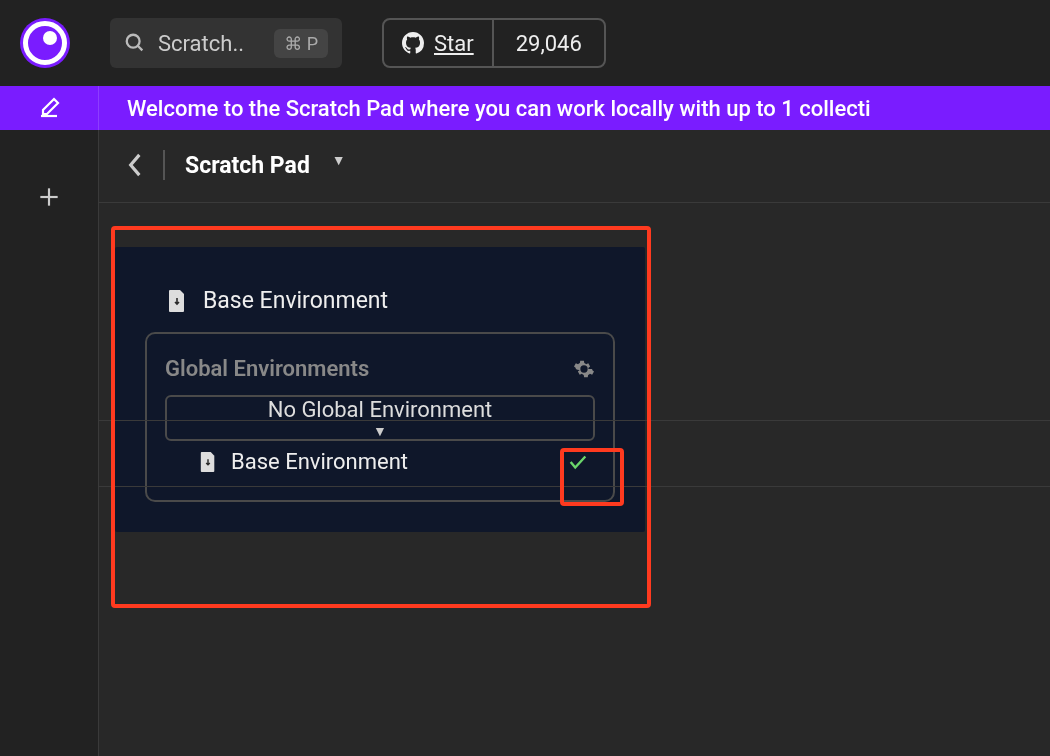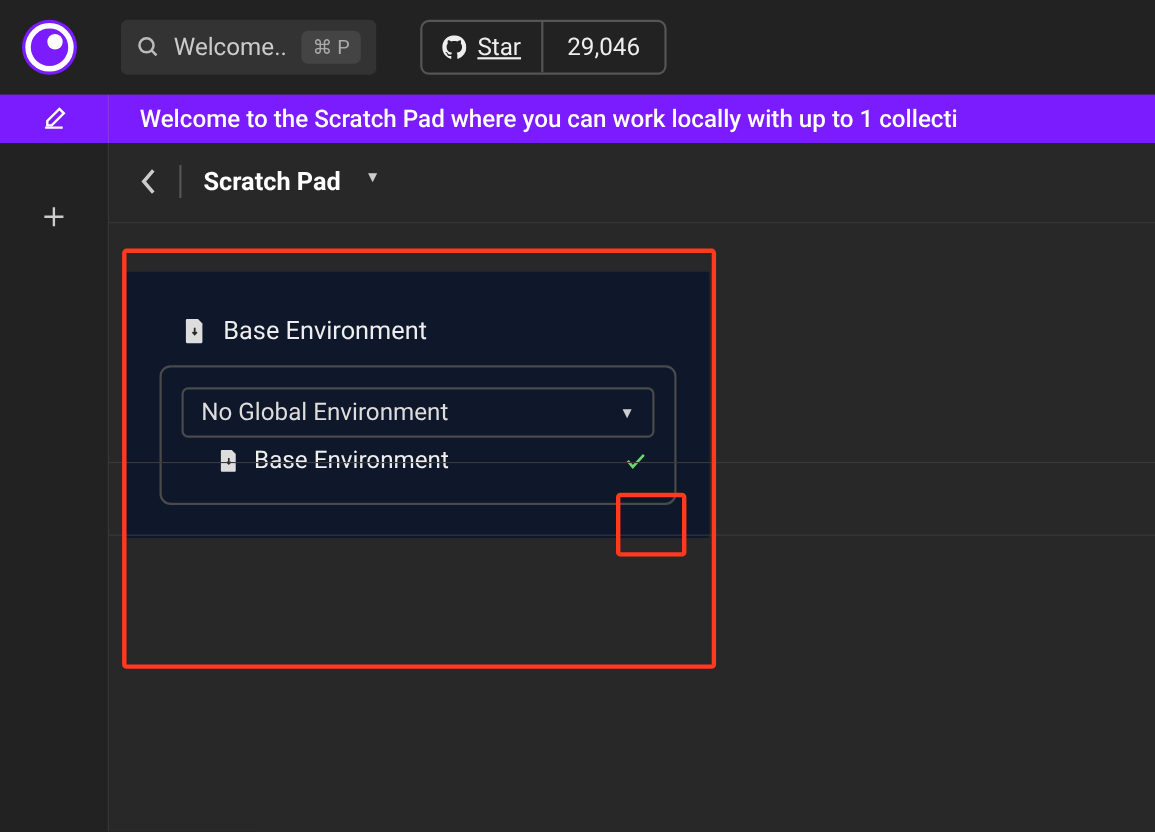--- a/index.html
+++ b/index.html
@@ -211,20 +211,21 @@
   .dd-select {
     border: 2px solid #4a4a4a;
     border-radius: 6px;
     height: 46px;
     display: flex;
     align-items: center;
     justify-content: space-between;
     padding: 0 16px;
     font-size: 22px;
     color: #ddd;
+    flex-direction: column;
   }
 
   .dd-sec-row2 {
     display: flex;
     align-items: center;
     justify-content: space-between;
     padding: 20px 0 16px 0;
   }
   .editbtn {
     width: 40px;
@@ -266,21 +267,21 @@
 <div class="topbar">
   <div class="logo"></div>
 
   <div class="search-bar">
     <span class="mag">
       <svg width="22" height="22" viewBox="0 0 24 24" fill="none" stroke="#bbb" stroke-width="2.5">
           <circle cx="10" cy="10" r="7"></circle>
           <line x1="20" y1="20" x2="15" y2="15"></line>
         </svg>
     </span>
-    <span class="search-text">Welcome..</span>
+    <span class="search-text">Scratch..</span>
     <span class="kbd">⌘ P</span>
   </div>
 
   <div class="github-wrap">
     <div class="github-star">
       <span>
         <svg width="22" height="22" viewBox="0 0 16 16" fill="#eee">
             <path d="M8 0C3.58 0 0 3.58 0 8c0 3.54 2.29 6.53 5.47 7.59.4.07.55-.17.55-.38 0-.19-.01-.82-.01-1.49-2.01.37-2.53-.49-2.69-.94-.09-.23-.48-.94-.82-1.13-.28-.15-.68-.52-.01-.53.63-.01 1.08.58 1.23.82.72 1.21 1.87.87 2.33.66.07-.52.28-.87.51-1.07-1.78-.2-3.64-.89-3.64-3.95 0-.87.31-1.59.82-2.15-.08-.2-.36-1.02.08-2.12 0 0 .67-.21 2.2.82.64-.18 1.32-.27 2-.27.68 0 1.36.09 2 .27 1.53-1.04 2.2-.82 2.2-.82.44 1.1.16 1.92.08 2.12.51.56.82 1.27.82 2.15 0 3.07-1.87 3.75-3.65 3.95.29.25.54.73.54 1.48 0 1.07-.01 1.93-.01 2.2 0 .21.15.46.55.38A8.013 8.013 0 0016 8c0-4.42-3.58-8-8-8z"></path>
           </svg>
       </span>
@@ -334,20 +335,28 @@
         <span>
           <svg width="20" height="24" viewBox="0 0 20 24" fill="#ddd">
               <path d="M3 1h10l4 4v17a1 1 0 01-1 1H3a1 1 0 01-1-1V2a1 1 0 011-1z"></path>
               <path d="M10 9v6m-2-2l2 2 2-2" stroke="#2a2a2a" stroke-width="1.6" fill="none"></path>
             </svg>
         </span>
         <span>Base Environment</span>
       </div>
 
       <div class="dd-section">
+        <div class="dd-sec-row">
+          <span class="dd-sec-title">Global Environments</span>
+          <span class="gear">
+            <svg width="22" height="22" viewBox="0 0 24 24" fill="#888">
+                <path d="M12 8a4 4 0 100 8 4 4 0 000-8zm9 4a7 7 0 01-.1 1.2l2 1.6-2 3.4-2.4-.9a7 7 0 01-2 1.2l-.4 2.5h-4l-.4-2.5a7 7 0 01-2-1.2l-2.4.9-2-3.4 2-1.6A7 7 0 013 12a7 7 0 01.1-1.2l-2-1.6 2-3.4 2.4.9a7 7 0 012-1.2L7.9 3h4l.4 2.5a7 7 0 012 1.2l2.4-.9 2 3.4-2 1.6c.1.4.1.8.1 1.2z"></path>
+              </svg>
+          </span>
+        </div>
 
         <div class="dd-select">
           <span>No Global Environment</span>
           <span style="font-size:14px;color:#ccc;">▼</span>
         </div>
 
 
         <div class="dd-env-item">
           <span class="dd-env-left">
             <span>

